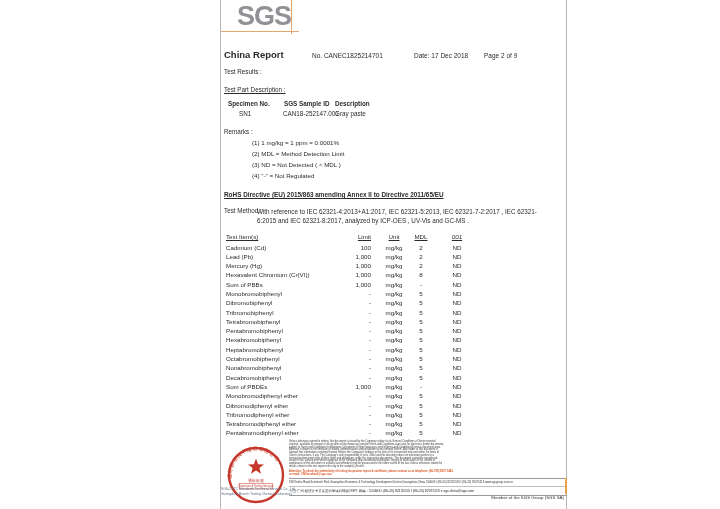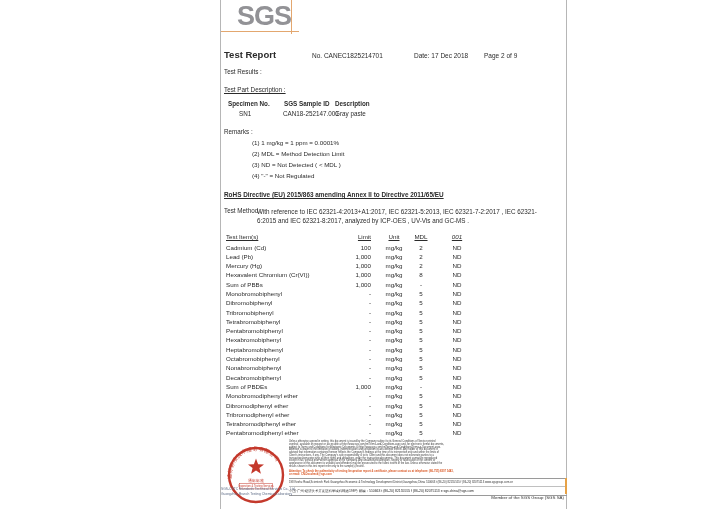--- a/index.html
+++ b/index.html
@@ -66,21 +66,21 @@
 </style>
 </head>
 <body>
 
 <div class="page">
 
   <div class="abs logo">SGS</div>
   <div class="abs crop-h"></div>
   <div class="abs crop-v"></div>
 
-  <div class="abs title">Test Report</div>
+  <div class="abs title">China Report</div>
   <div class="abs hmeta no">No. CANEC1825214701</div>
   <div class="abs hmeta date">Date: 17 Dec 2018</div>
   <div class="abs hmeta pg">Page 2 of 9</div>
 
   <div class="abs s-label" style="top:68px;">Test Results :</div>
   <div class="abs s-label u" style="top:86px;">Test Part Description :</div>
 
   <div class="abs spec b" style="left:7px;top:100px;">Specimen No.</div>
   <div class="abs spec b" style="left:63px;top:100px;">SGS Sample ID</div>
   <div class="abs spec b" style="left:114px;top:100px;">Description</div>

